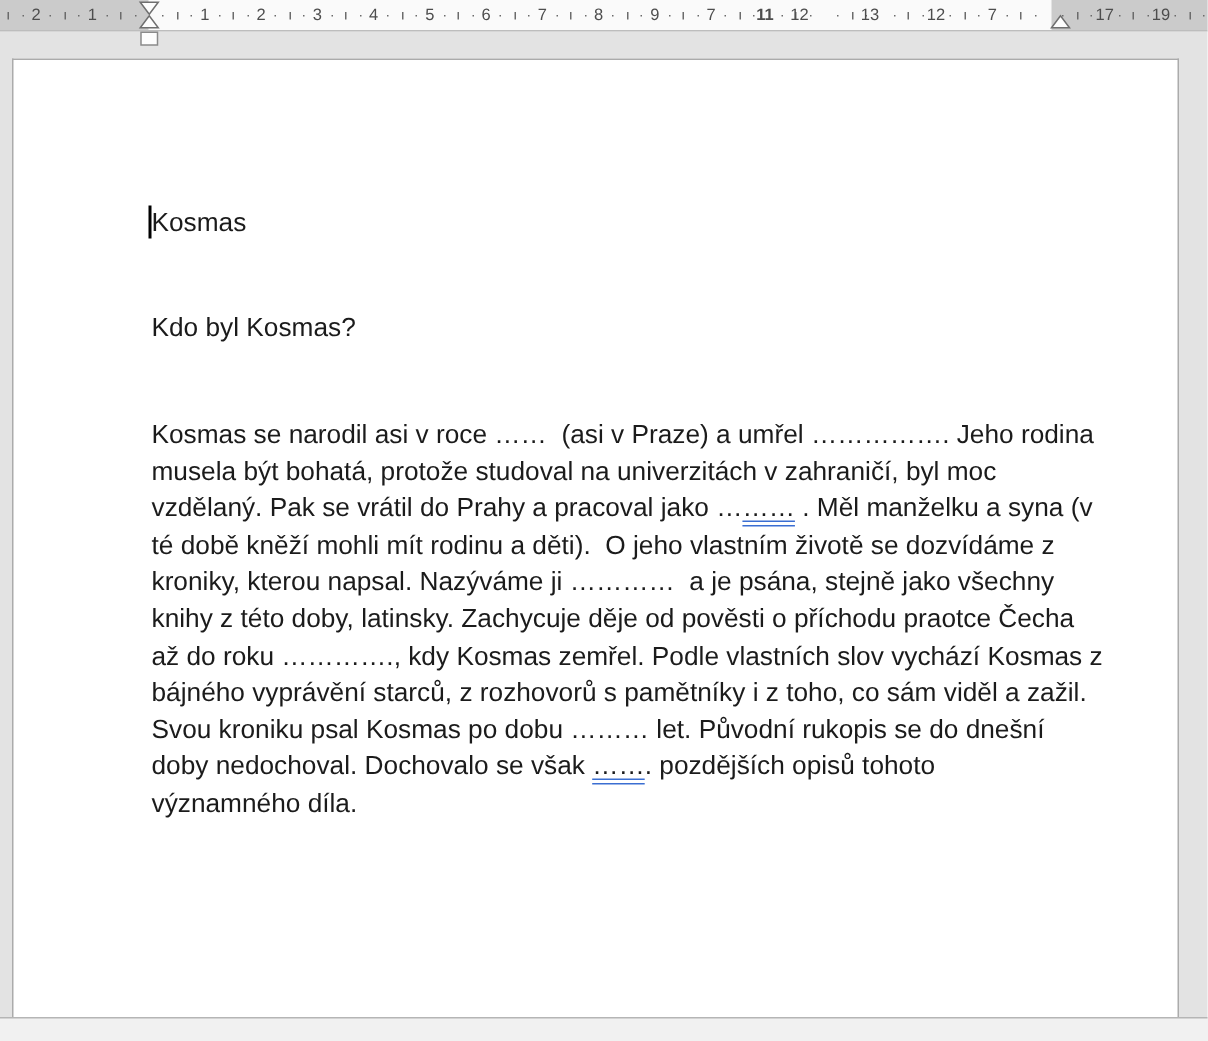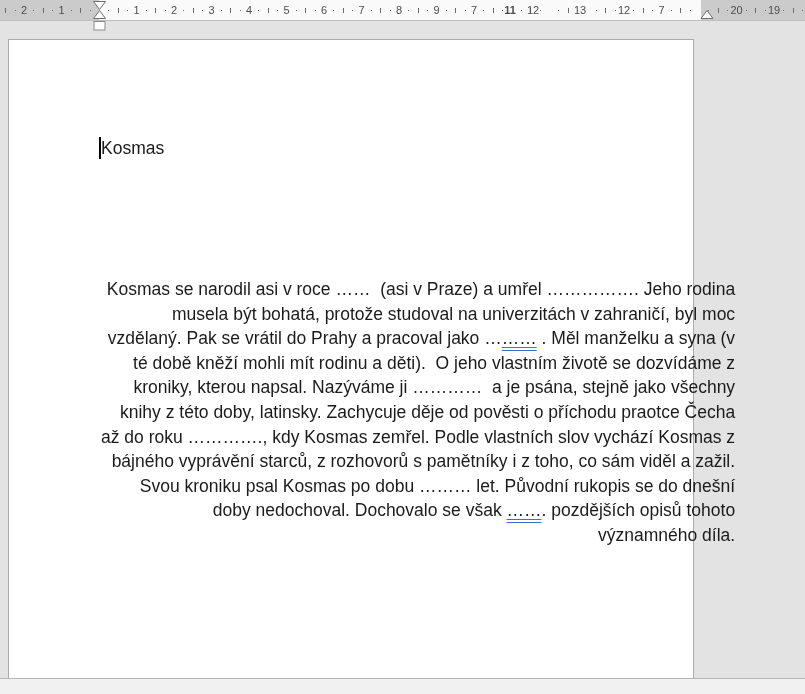--- a/index.html
+++ b/index.html
@@ -18,25 +18,24 @@
   .ruler-zone.right{left:701px;width:104px;}
   .ruler-num{
     position:absolute;top:3px;transform:translateX(-50%);
     font-size:11px;color:#4d4d4d;line-height:14px;
   }
   .ruler-tick{position:absolute;top:8px;width:1px;height:5px;background:#6b6b6b;}
   .ruler-dot{position:absolute;top:10px;width:1px;height:1px;background:#6b6b6b;}
   .marker-svg{position:absolute;top:0;left:0;pointer-events:none;}
   
   .page{
-    position:absolute;left:8px;top:39px;width:686px;height:640px;
+    position:absolute;left:8px;top:39px;width:778px;height:640px;
     background:#ffffff;
     border-left:1px solid #ababab;border-right:1px solid #ababab;border-top:1px solid #ababab;
     box-sizing:border-box;
-    text-align:right;
   }
   .bottom-strip{
     position:absolute;left:0;top:678px;width:805px;height:16px;
     background:#f1f1f1;border-top:1px solid #b5b5b5;box-sizing:border-box;
   }
   
   .doc-text{
     position:absolute;left:92px;
     font-size:17.5px;line-height:24.6px;color:#1b1b1b;
     white-space:pre;
@@ -131,37 +130,38 @@
       <div class="ruler-dot" style="left: 633.375px;"></div>
       <div class="ruler-tick" style="left: 642.75px;"></div>
       <div class="ruler-dot" style="left: 652.125px;"></div>
       <span class="ruler-num" style="left: 661.5px;">7</span>
       <div class="ruler-dot" style="left: 670.875px;"></div>
       <div class="ruler-tick" style="left: 680.25px;"></div>
       <div class="ruler-dot" style="left: 689.625px;"></div>
       <div class="ruler-dot" style="left: 708.375px;"></div>
       <div class="ruler-tick" style="left: 717.75px;"></div>
       <div class="ruler-dot" style="left: 727.125px;"></div>
-      <span class="ruler-num" style="left: 736.5px;">20</span>
+      <span class="ruler-num" style="left: 736.5px;">17</span>
       <div class="ruler-dot" style="left: 745.875px;"></div>
       <div class="ruler-tick" style="left: 755.25px;"></div>
       <div class="ruler-dot" style="left: 764.625px;"></div>
       <span class="ruler-num" style="left: 774px;">19</span>
       <div class="ruler-dot" style="left: 783.375px;"></div>
       <div class="ruler-tick" style="left: 792.75px;"></div>
       <div class="ruler-dot" style="left: 802.125px;"></div>
     </div>
 </div>
 
 <svg class="marker-svg" width="805" height="32">
   <polygon points="93.5,1.5 105.5,1.5 99.5,9.5" fill="#fdfdfd" stroke="#6f6f6f" stroke-width="1"></polygon>
   <polygon points="99.5,10.5 93.5,18.5 105.5,18.5" fill="#fdfdfd" stroke="#6f6f6f" stroke-width="1"></polygon>
   <rect x="94" y="21.5" width="11" height="8.5" fill="#fdfdfd" stroke="#8a8a8a" stroke-width="1"></rect>
   <polygon points="707,10.5 701,18.5 713,18.5" fill="#fdfdfd" stroke="#6f6f6f" stroke-width="1"></polygon>
 </svg>
 
 <div class="page">
   <div class="caret"></div>
   <div class="doc-text" id="doc-title">Kosmas</div>
+  <div class="doc-text" id="doc-heading">Kdo byl Kosmas?</div>
   <div class="doc-text" id="para-lines"><div class="line"><span>Kosmas se narodil asi v roce ……  (asi v Praze) a umřel ……………. Jeho rodina</span></div><div class="line"><span>musela být bohatá, protože studoval na univerzitách v zahraničí, byl moc</span></div><div class="line"><span>vzdělaný. Pak se vrátil do Prahy a pracoval jako …</span><span class="grammar" style="text-decoration-color: rgb(59, 110, 210);">……</span><span> . Měl manželku a syna (v</span></div><div class="line"><span>té době kněží mohli mít rodinu a děti).  O jeho vlastním životě se dozvídáme z</span></div><div class="line"><span>kroniky, kterou napsal. Nazýváme ji …………  a je psána, stejně jako všechny</span></div><div class="line"><span>knihy z této doby, latinsky. Zachycuje děje od pověsti o příchodu praotce Čecha</span></div><div class="line"><span>až do roku …………., kdy Kosmas zemřel. Podle vlastních slov vychází Kosmas z</span></div><div class="line"><span>bájného vyprávění starců, z rozhovorů s pamětníky i z toho, co sám viděl a zažil.</span></div><div class="line"><span>Svou kroniku psal Kosmas po dobu ……… let. Původní rukopis se do dnešní</span></div><div class="line"><span>doby nedochoval. Dochovalo se však </span><span class="grammar" style="text-decoration-color: rgb(59, 110, 210);">……</span><span>. pozdějších opisů tohoto</span></div><div class="line"><span>významného díla.</span></div></div>
 </div>
 
 <div class="bottom-strip"></div>
 
 </body></html>

